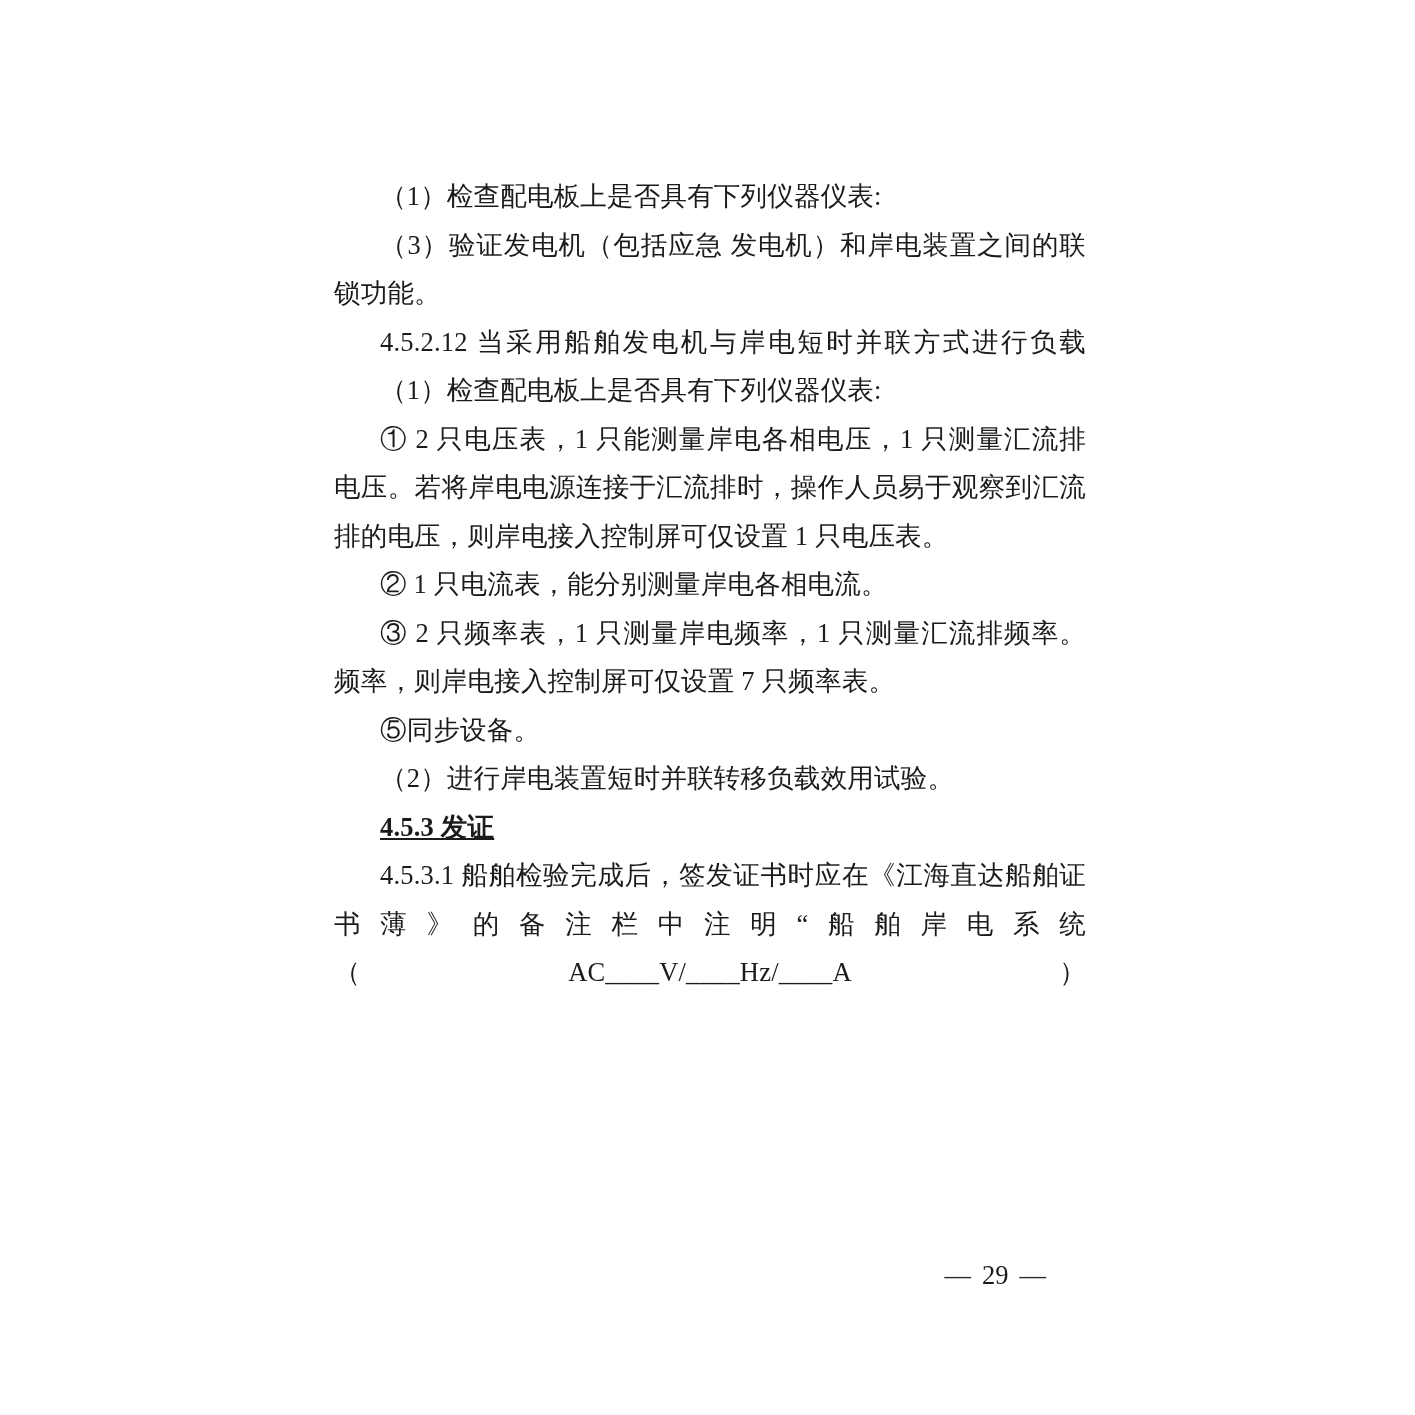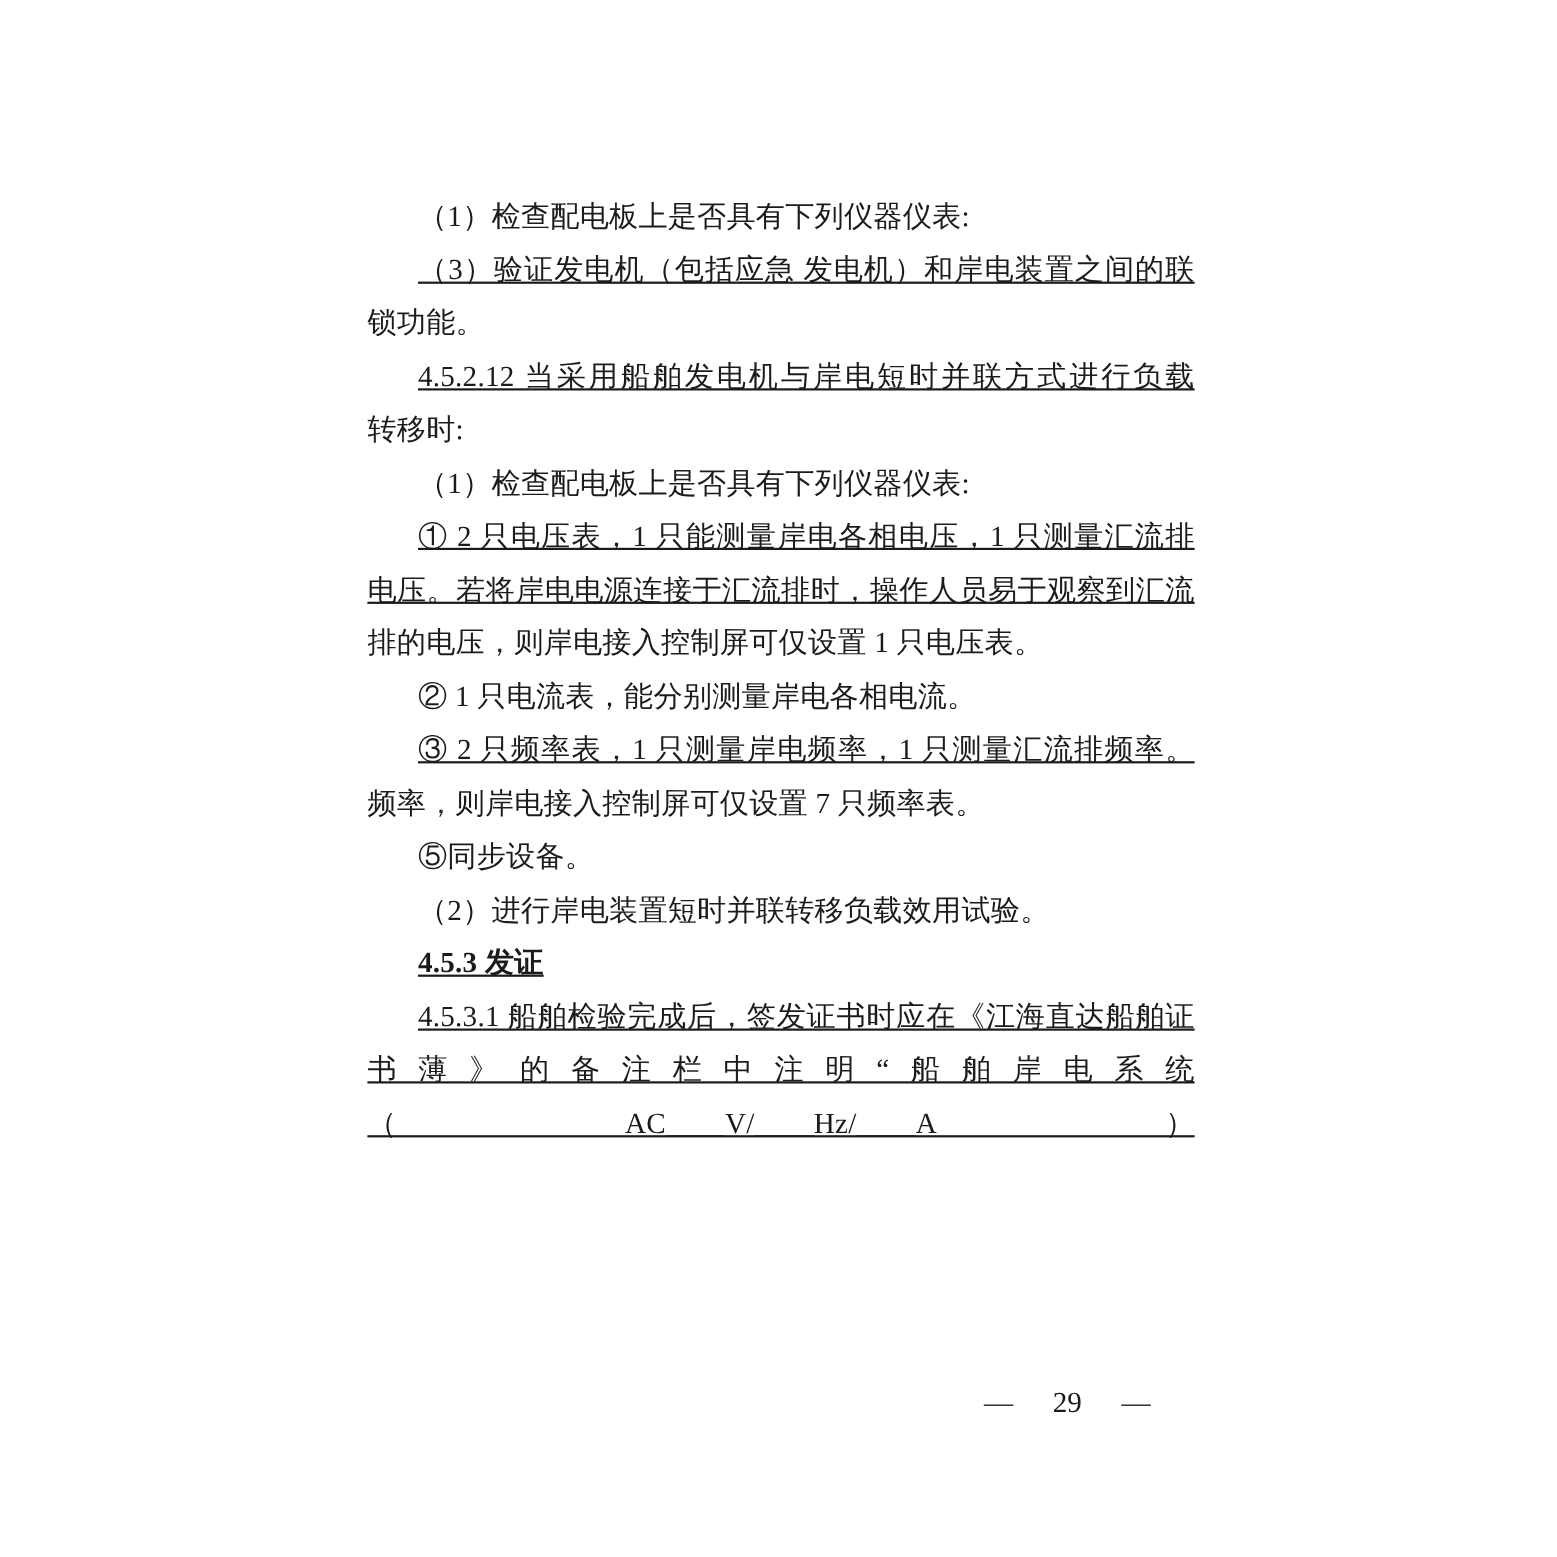--- a/index.html
+++ b/index.html
@@ -36,21 +36,20 @@
     text-align: left;
     white-space: normal;
     letter-spacing: 0.2px;
   }
   .line.i {
     text-indent: 46px;
   }
   .line.j {
     text-align: justify;
     text-align-last: justify;
-    text-decoration: underline;
   }
   .line.b {
     font-weight: bold;
     text-decoration: underline;
   }
   .page-number {
     position: absolute;
     left: 334px;
     top: 1251px;
     width: 712px;
@@ -59,34 +58,33 @@
     color: #1b1b1b;
     font-size: 26.5px;
     text-align: right;
   }
   .page-number .dash {
     color: #2a2a2a;
     letter-spacing: 0;
   }
   .page-number .num {
     display: inline-block;
-    margin: 0 36px;
+    margin: 0 11px;
   }
 </style>
 </head>
 <body>
 
 <div class="page">
 
   <div class="text-block" id="doc-body">
       <div class="line i">（1）检查配电板上是否具有下列仪器仪表:</div>
       <div class="line i j">（3）验证发电机（包括应急 发电机）和岸电装置之间的联</div>
       <div class="line">锁功能。</div>
       <div class="line i j">4.5.2.12 当采用船舶发电机与岸电短时并联方式进行负载</div>
-      <div class="line">转移时:</div>
       <div class="line i">（1）检查配电板上是否具有下列仪器仪表:</div>
       <div class="line i j">① 2 只电压表，1 只能测量岸电各相电压，1 只测量汇流排</div>
       <div class="line j">电压。若将岸电电源连接于汇流排时，操作人员易于观察到汇流</div>
       <div class="line">排的电压，则岸电接入控制屏可仅设置 1 只电压表。</div>
       <div class="line i">② 1 只电流表，能分别测量岸电各相电流。</div>
       <div class="line i j">③ 2 只频率表，1 只测量岸电频率，1 只测量汇流排频率。</div>
       <div class="line">频率，则岸电接入控制屏可仅设置 7 只频率表。</div>
       <div class="line i">⑤同步设备。</div>
       <div class="line i">（2）进行岸电装置短时并联转移负载效用试验。</div>
       <div class="line i b">4.5.3 发证</div>

